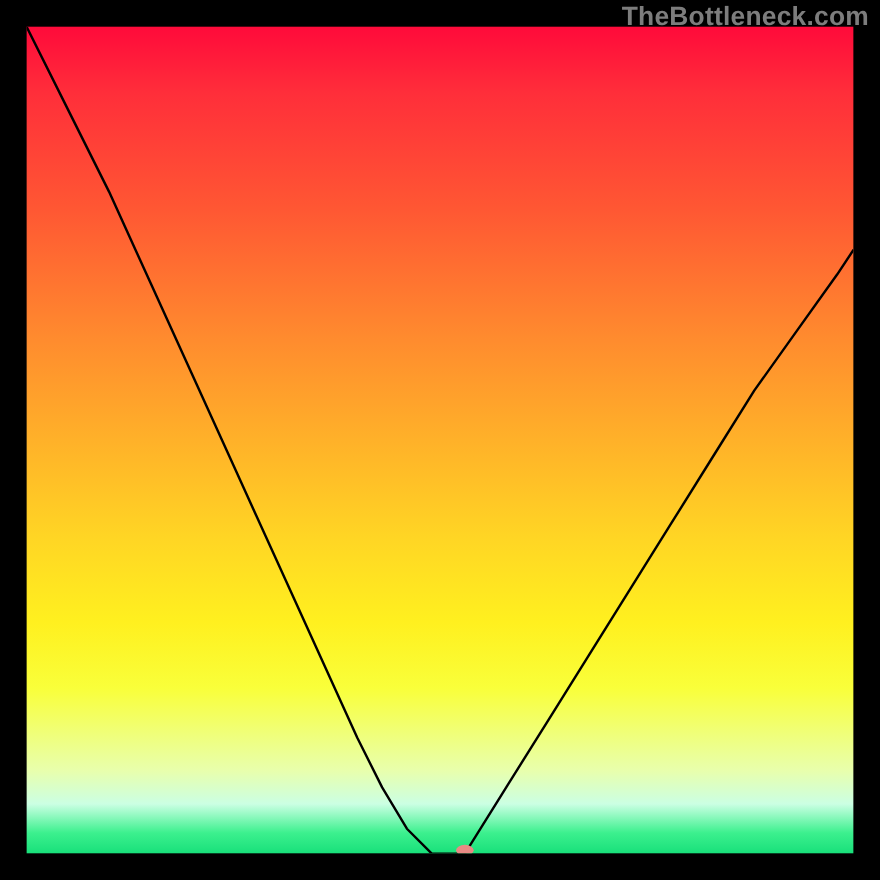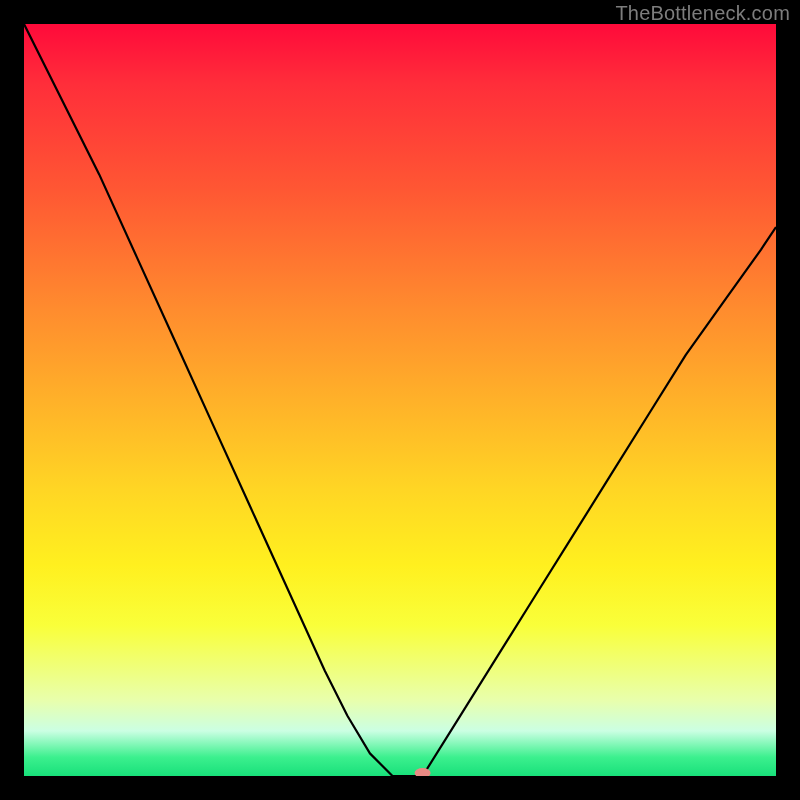--- a/index.html
+++ b/index.html
@@ -57,22 +57,22 @@
     stroke-linejoin: round;
   }
   .pink-dot {
     fill: #e88a84;
   }
   .attribution {
     position: absolute;
     top: 2px;
     right: 10px;
     color: #7d7d7d;
-    font-size: 20px;
-    font-weight: 400;
+    font-size: 24px;
+    font-weight: 700;
     letter-spacing: 0.2px;
   }
 </style>
 </head>
 <body>
 
 <div class="frame">
 
   <div class="plot-area">
     <div class="gradient"></div>

